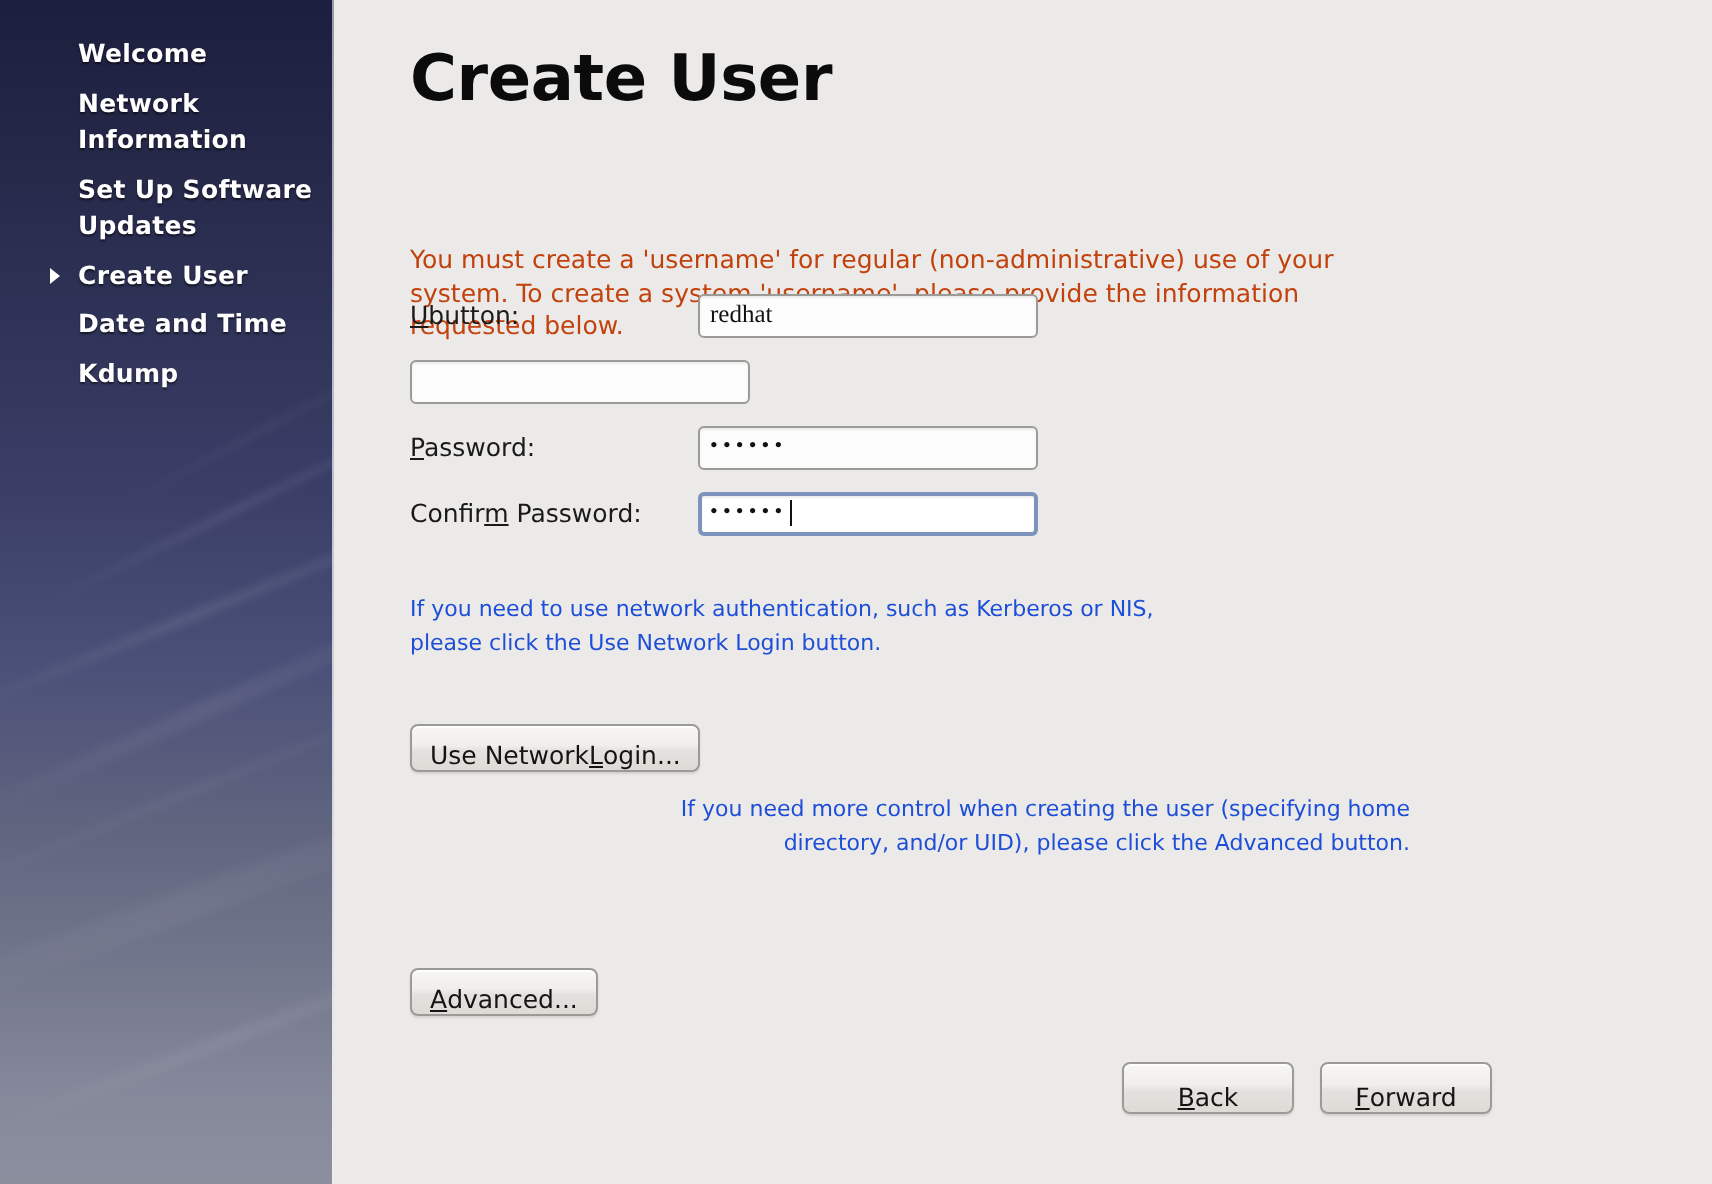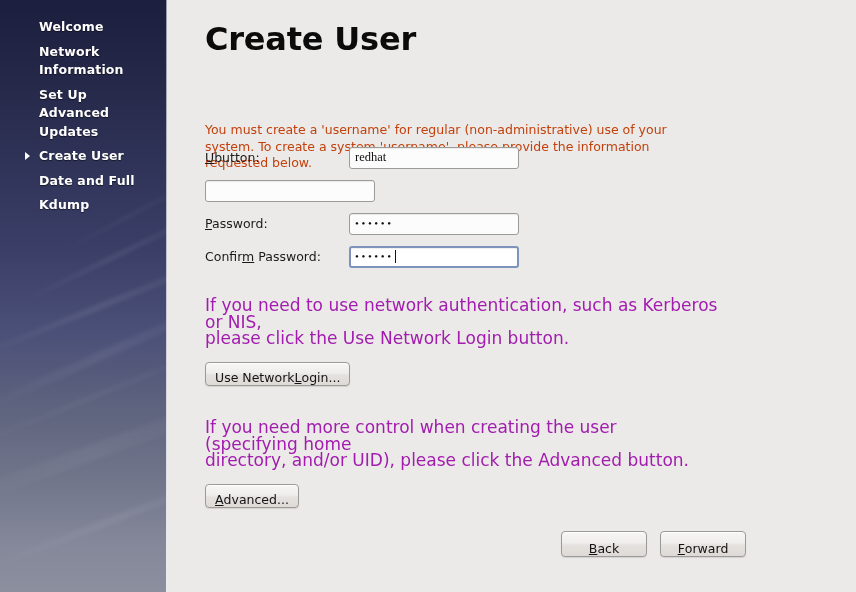--- a/index.html
+++ b/index.html
@@ -171,27 +171,27 @@
     width: 1px;
     height: 13px;
     background: #111;
     margin-left: 1px;
   }
 
   
   .para {
     position: absolute;
     left: 38px;
-    font-size: 17px;
+    font-size: 11px;
     line-height: 16.5px;
-    color: #a21caf;
+    color: #1d4ed8;
     white-space: pre-line;
   }
   .para.p-net { top: 297px; width: 520px; }
-  .para.p-adv { top: 419px; width: 500px; }
+  .para.p-adv { top: 397px; width: 500px; text-align: right; }
 
   .btn {
     display: inline-flex;
     align-items: flex-end;
     justify-content: center;
     box-sizing: border-box;
     height: 24px;
     padding: 0 9px;
     font-size: 12.5px;
     color: #141414;
@@ -237,28 +237,28 @@
     <div class="sidebar-edge"></div>
 
     <div class="nav">
       <div class="nav-item">
         <span>Welcome</span>
       </div>
       <div class="nav-item">
         <span>Network Information</span>
       </div>
       <div class="nav-item">
-        <span>Set Up Advanced Updates</span>
+        <span>Set Up Software Updates</span>
       </div>
       <div class="nav-item">
         <span class="arrow-icon"></span>
         <span>Create User</span>
       </div>
       <div class="nav-item">
-        <span>Date and Full</span>
+        <span>Date and Time</span>
       </div>
       <div class="nav-item">
         <span>Kdump</span>
       </div>
     </div>
   </div>
 
   <div class="content">
 
     <div class="page-title">Create User</div>

